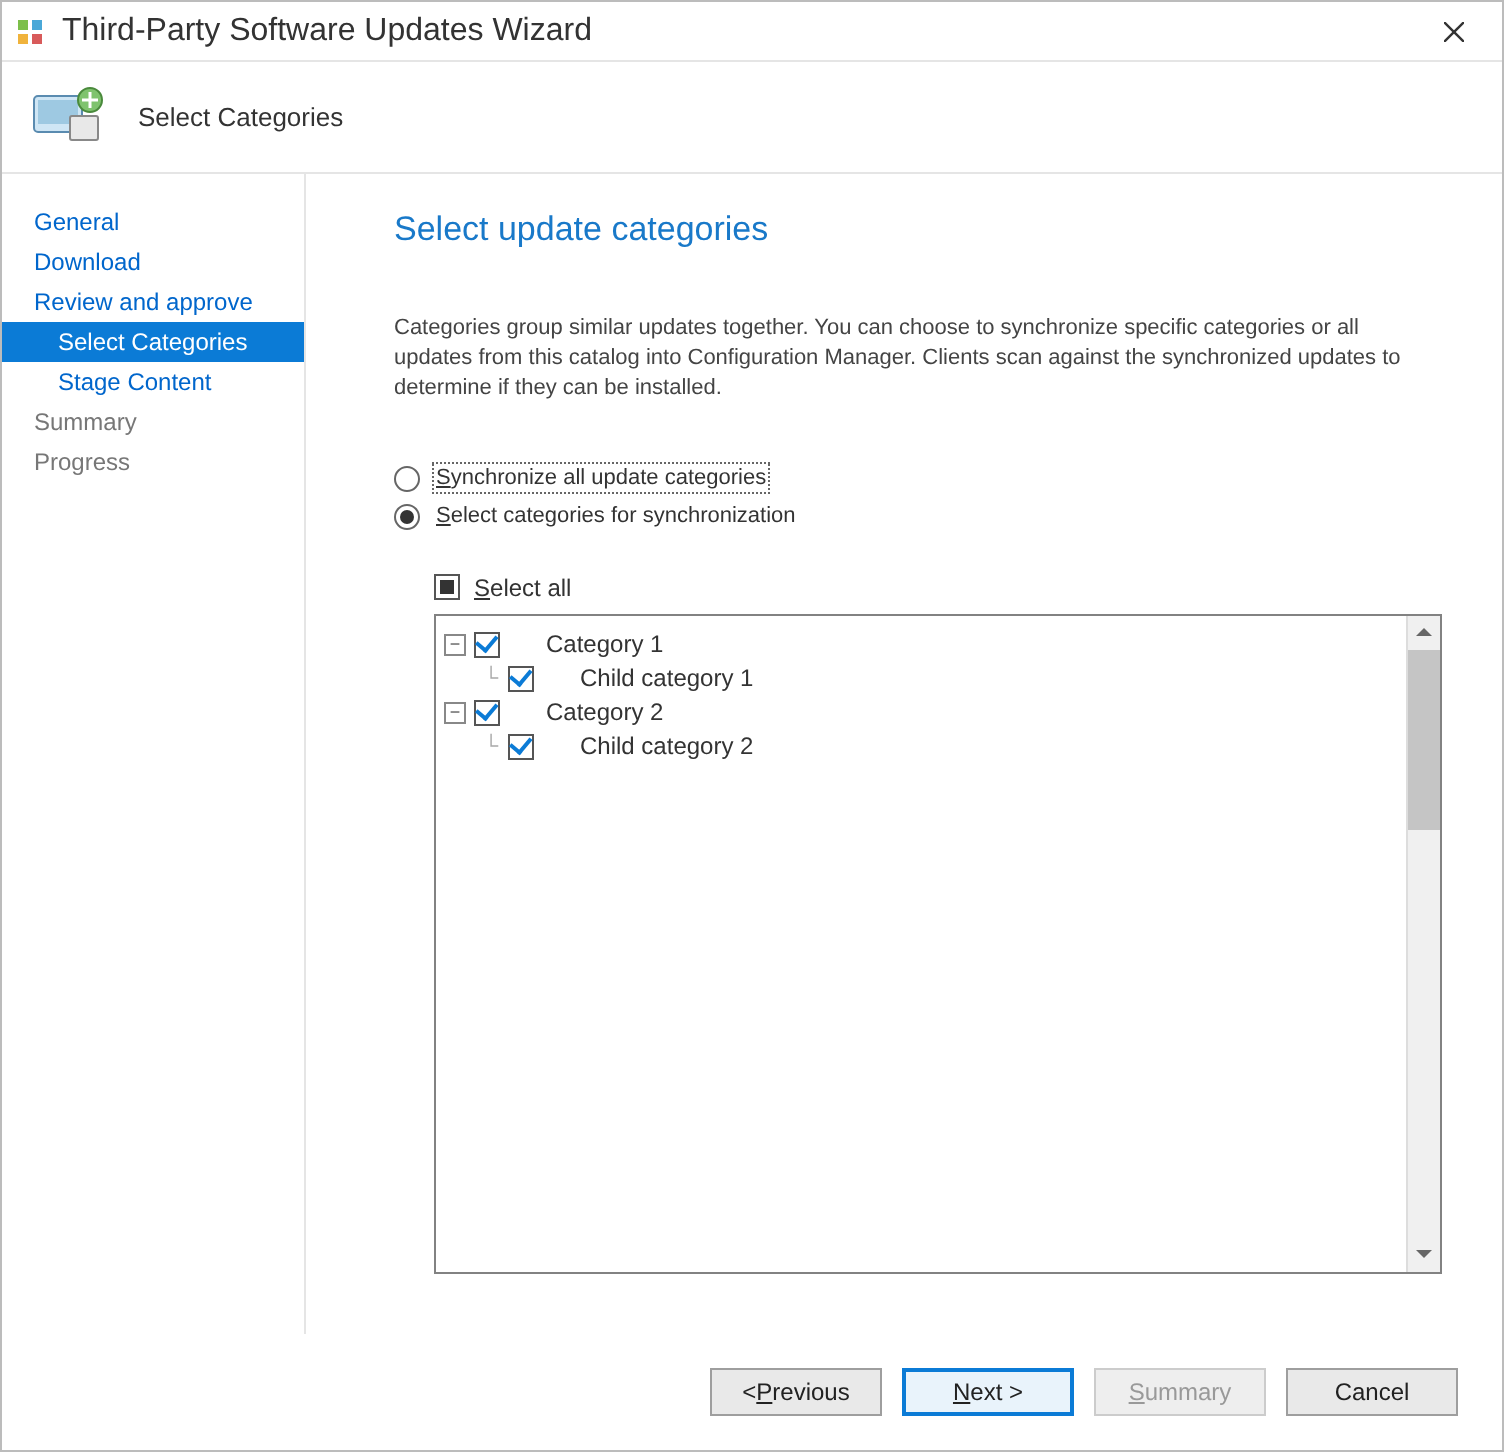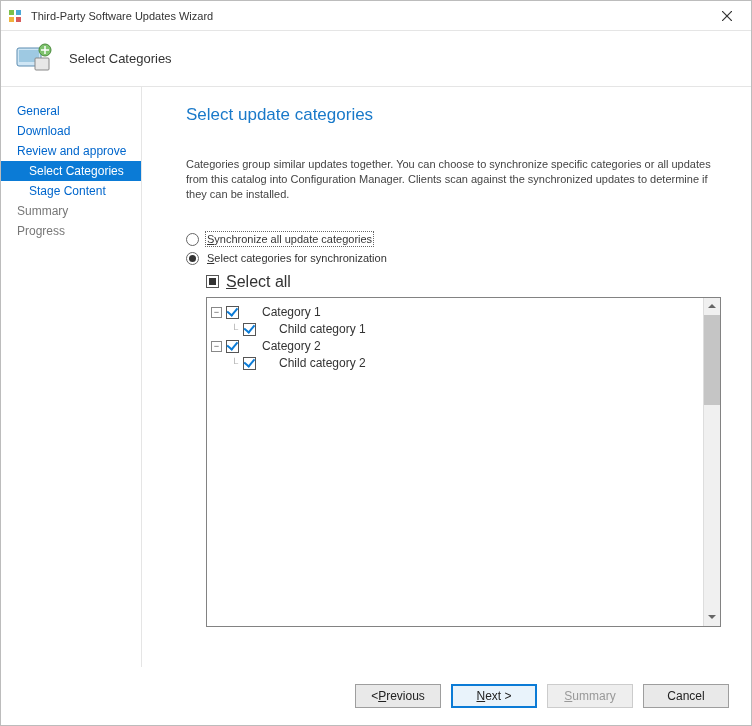--- a/index.html
+++ b/index.html
@@ -21,21 +21,21 @@
     display: flex; align-items: center;
     padding: 0 6px;
     border-bottom: 1px solid #e5e5e5;
     background: #fff;
   }
   .titlebar .win-icon {
     width: 16px; height: 16px;
     margin-right: 8px;
     display: flex; align-items: center; justify-content: center;
   }
-  .titlebar .title { flex: 1; font-size: 11px; color: #333; }
+  .titlebar .title { flex: 1; font-size: 16px; color: #333; }
   .titlebar .close {
     width: 36px; height: 24px;
     display: flex; align-items:center; justify-content:center;
     font-size: 14px; color: #333;
   }
 
   .header {
     height: 56px;
     display: flex; align-items: center;
     padding: 6px 12px;
@@ -45,21 +45,21 @@
   .header .htext { font-size: 13px; color:#333; }
 
   .body {
     flex: 1;
     display: flex;
     overflow: hidden;
   }
 
   
   .sidebar {
-    width: 141px;
+    width: 152px;
     border-right: 1px solid #e5e5e5;
     padding-top: 14px;
   }
   .nav-item {
     padding: 3px 10px 3px 16px;
     font-size: 12px;
     color: #0066cc;
     cursor: pointer;
     white-space: nowrap;
   }
@@ -102,24 +102,24 @@
   }
   .radio-outer .dot {
     width: 7px; height: 7px; border-radius:50%;
     background:#333;
   }
   .radio-label { color:#333; }
   .radio-label.focus { outline: 1px dotted #666; outline-offset: 1px; }
   .radio-label .ul { text-decoration: underline; }
 
   .selectall-row {
-    margin-top: 2px;
+    margin-top: 16px;
     margin-left: 20px;
     display: flex; align-items: center;
-    font-size: 16px;
+    font-size: 12px;
   }
   .checkbox {
     width: 13px; height: 13px;
     border: 1px solid #555;
     margin-right: 7px;
     display:flex; align-items:center; justify-content:center;
     background:#fff;
     flex-shrink:0;
   }
   .checkbox.checked::after {

